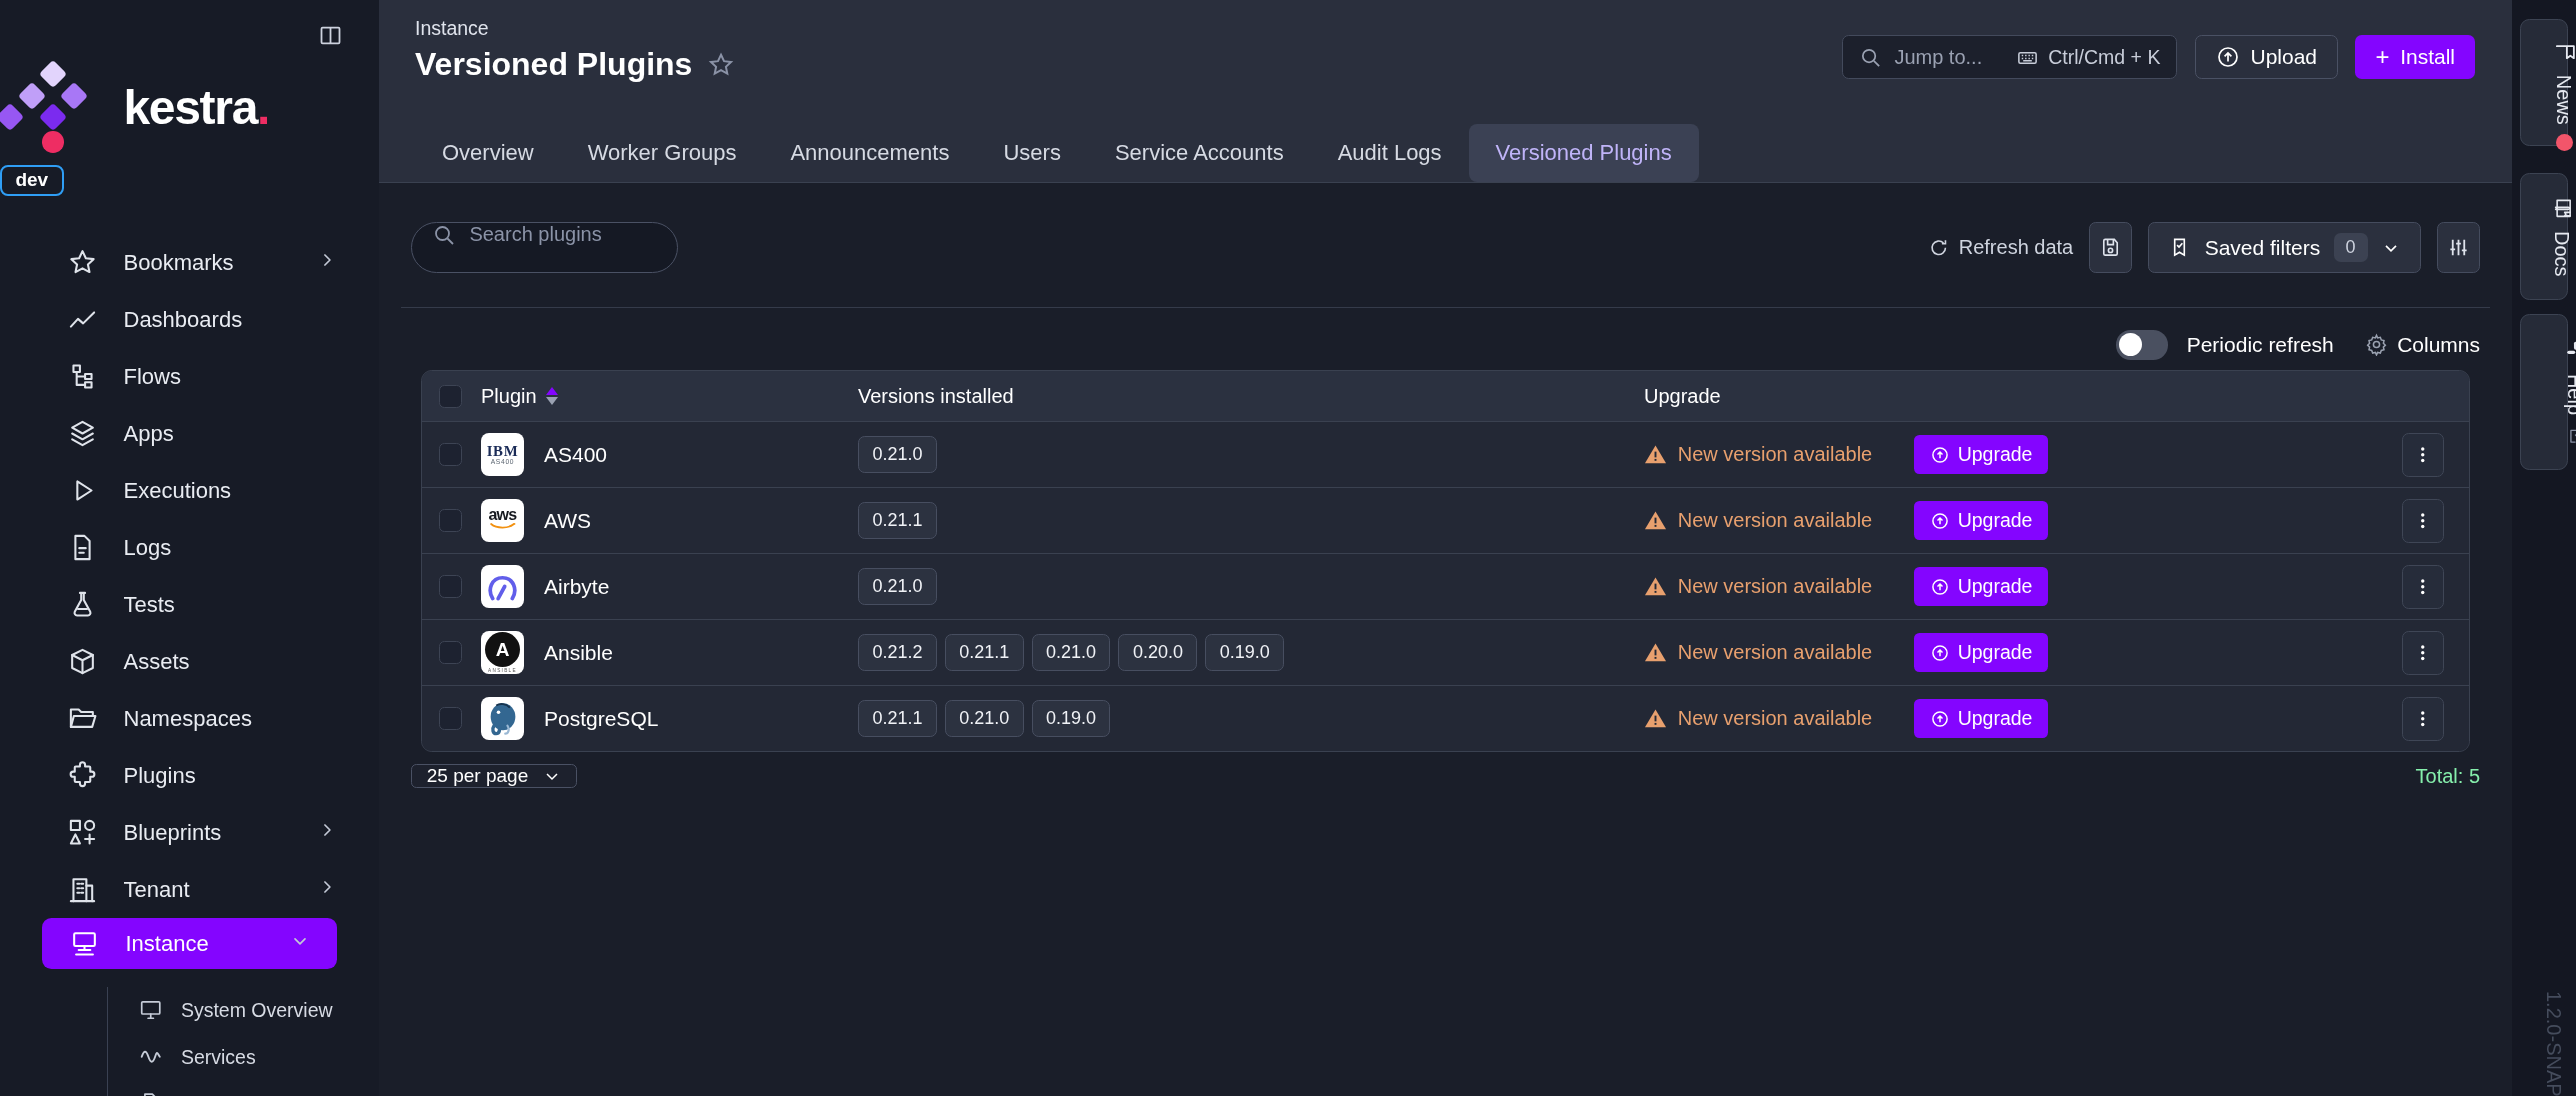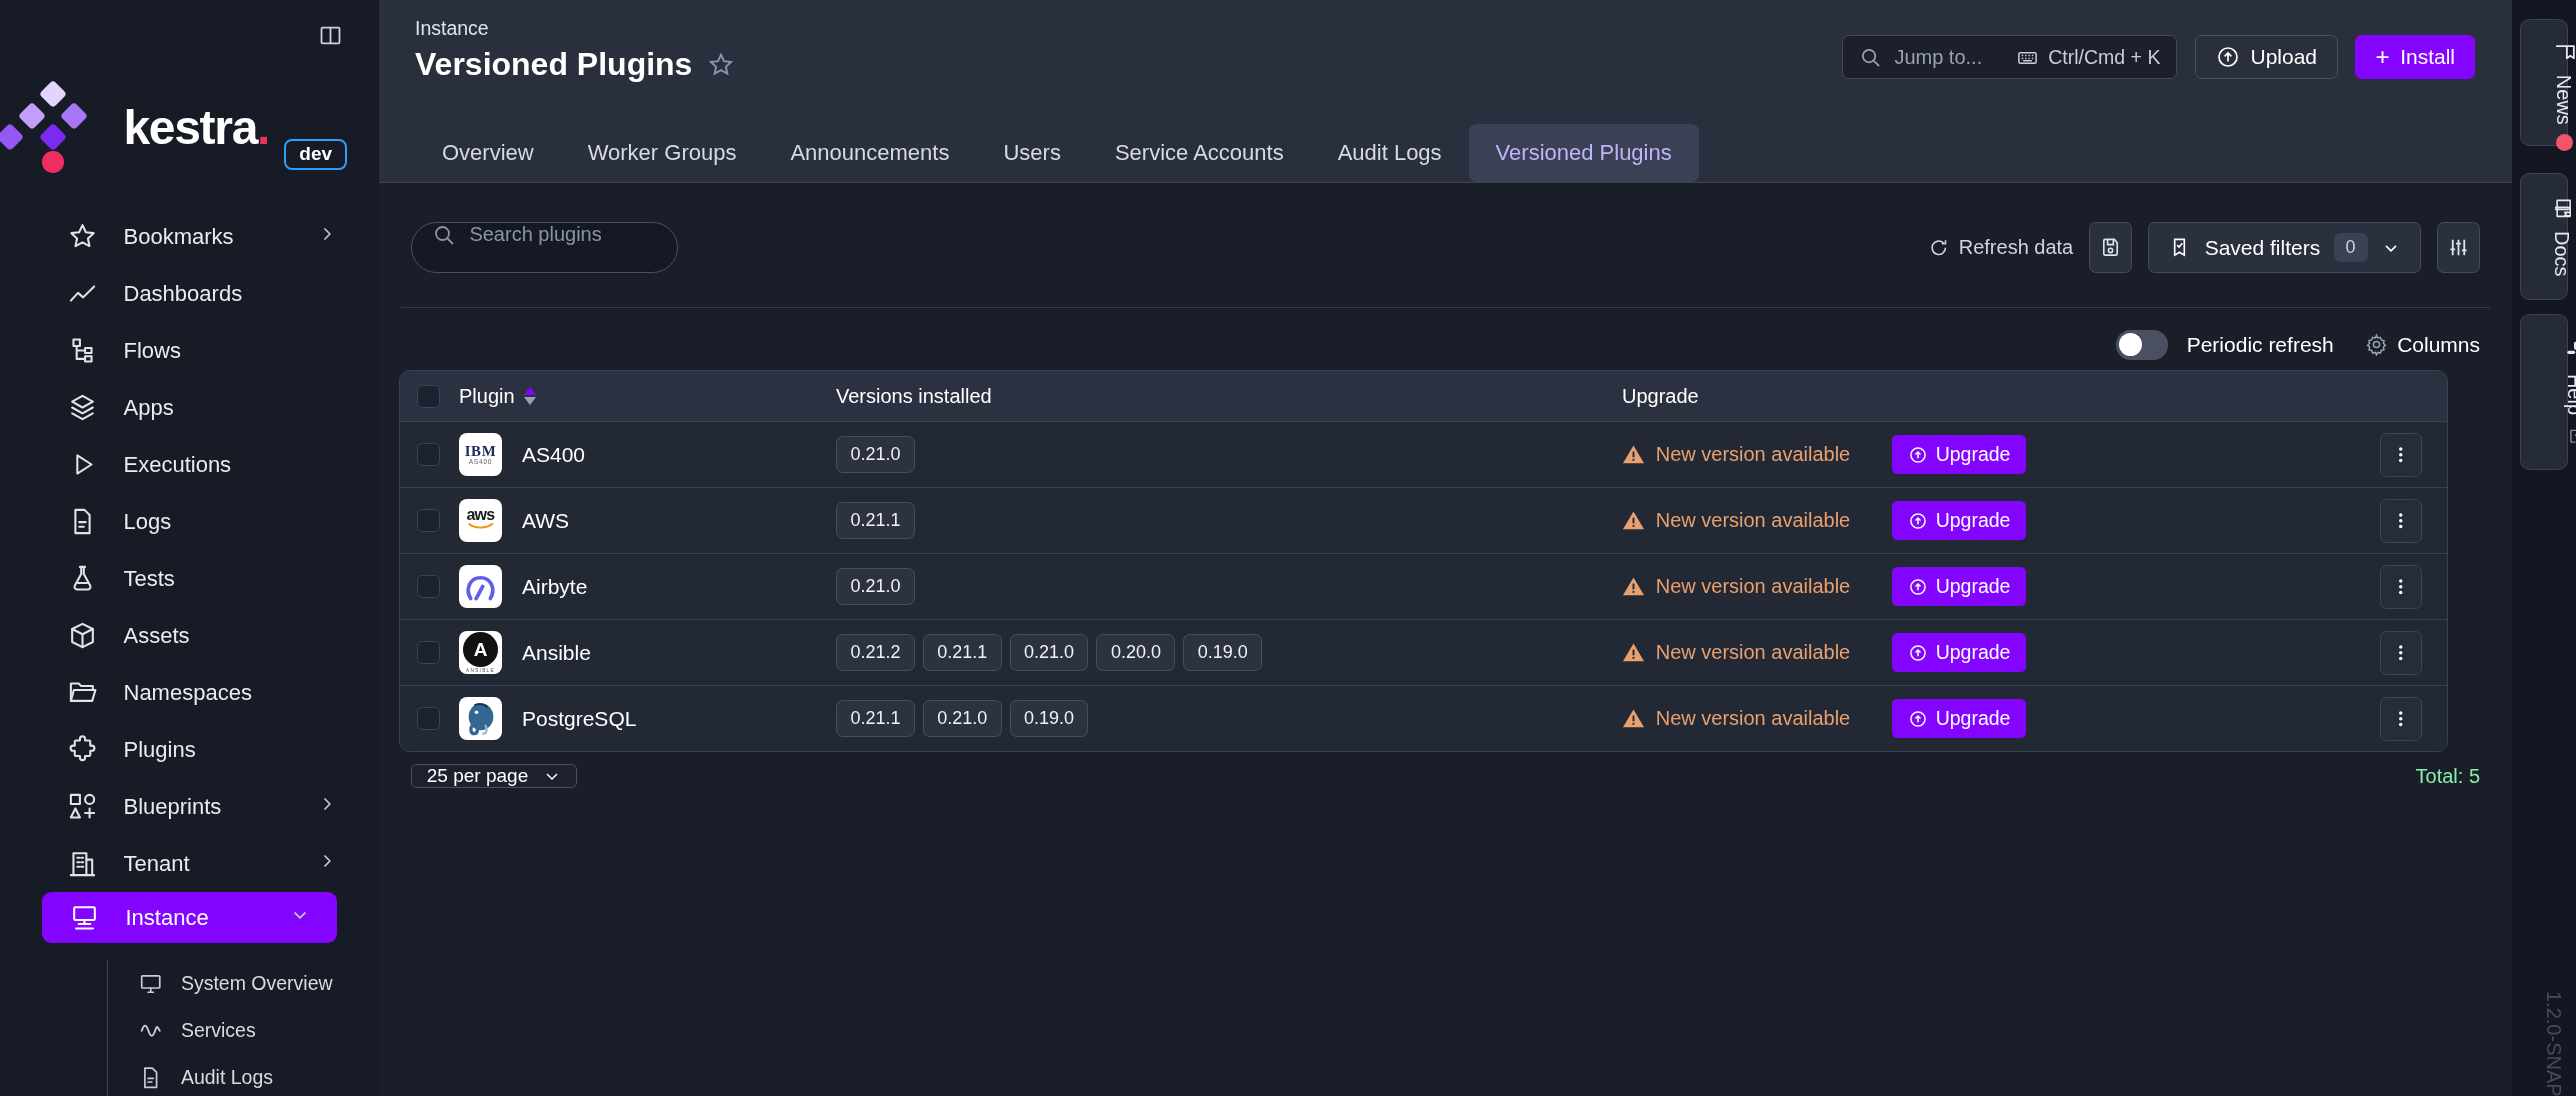--- a/index.html
+++ b/index.html
@@ -10,21 +10,21 @@
     position:relative;
   }
   svg { display:block; }
 
   
   .sidebar {
     position:absolute; left:0; top:0; width:379px; height:1096px;
     background:#171b26; z-index:3;
   }
   .collapse-btn { position:absolute; top:21.5px; right:35px; color:#cdd2de; cursor:pointer; }
-  .brand { padding-top:84px; display:flex; flex-direction:row; align-items:flex-end; gap:14.8px; }
+  .brand { padding-top:64px; display:flex; flex-direction:column; align-items:flex-start; gap:14.8px; }
   .logo-row { display:flex; align-items:center; gap:17.4px; }
   .logo-mark { position:relative; width:106px; height:86px; }
   .logo-mark .d { position:absolute; width:20px; height:20px; border-radius:4px; transform:rotate(45deg); }
   .logo-mark .dot { position:absolute; width:21.5px; height:21.5px; border-radius:50%; background:#ee2d63; }
   .logo-text { font-size:48px; font-weight:700; letter-spacing:-1.3px; color:#ffffff; }
   .logo-text .period { color:#ee2d63; }
   .dev-badge {
     border:2px solid #2f9ef5; border-radius:8px; padding:2.7px 13.4px;
     font-size:19px; font-weight:700; color:#fff;
   }
@@ -105,21 +105,21 @@
 
   .periodic-row { position:absolute; right:32px; top:146px; display:flex; align-items:center; gap:19px; }
   .toggle { width:52px; height:29.5px; border-radius:14.8px; background:#4a5060; position:relative; cursor:pointer; }
   .toggle .knob { position:absolute; left:3.4px; top:3.4px; width:23px; height:23px; border-radius:50%; background:#fff; }
   .periodic-label { font-size:21px; color:#fff; }
   .columns-link { display:flex; align-items:center; gap:9.4px; font-size:21px; color:#fff; cursor:pointer; margin-left:12px; }
   .gear { color:#9aa1b0; }
 
   
   .table-card {
-    position:absolute; left:20px; top:186px; width:2049px;
+    position:absolute; left:42px; top:186px; width:2049px;
     border:0.7px solid #3a4150; border-radius:10.7px; overflow:hidden; background:#232835;
   }
   .t-grid { display:grid; grid-template-columns:59px 377px 786px 758px 68px; align-items:center; }
   .t-head { background:#2b3140; height:50px; font-size:20px; color:#fff; }
   .t-row { height:66px; border-top:0.7px solid #3a4150; background:#232835; }
   .cb { width:23px; height:23px; border-radius:5.4px; background:#1d2230; border:1.3px solid #3d4454; margin-left:17.4px; cursor:pointer; }
   .col-sort { display:flex; align-items:center; gap:9.4px; }
   .sort-arrows { display:flex; flex-direction:column; gap:2px; }
   .sort-arrows .up { width:0; height:0; border-left:6px solid transparent; border-right:6px solid transparent; border-bottom:8px solid #8405ff; }
   .sort-arrows .down { width:0; height:0; border-left:6px solid transparent; border-right:6px solid transparent; border-top:8px solid #9aa1b2; }

